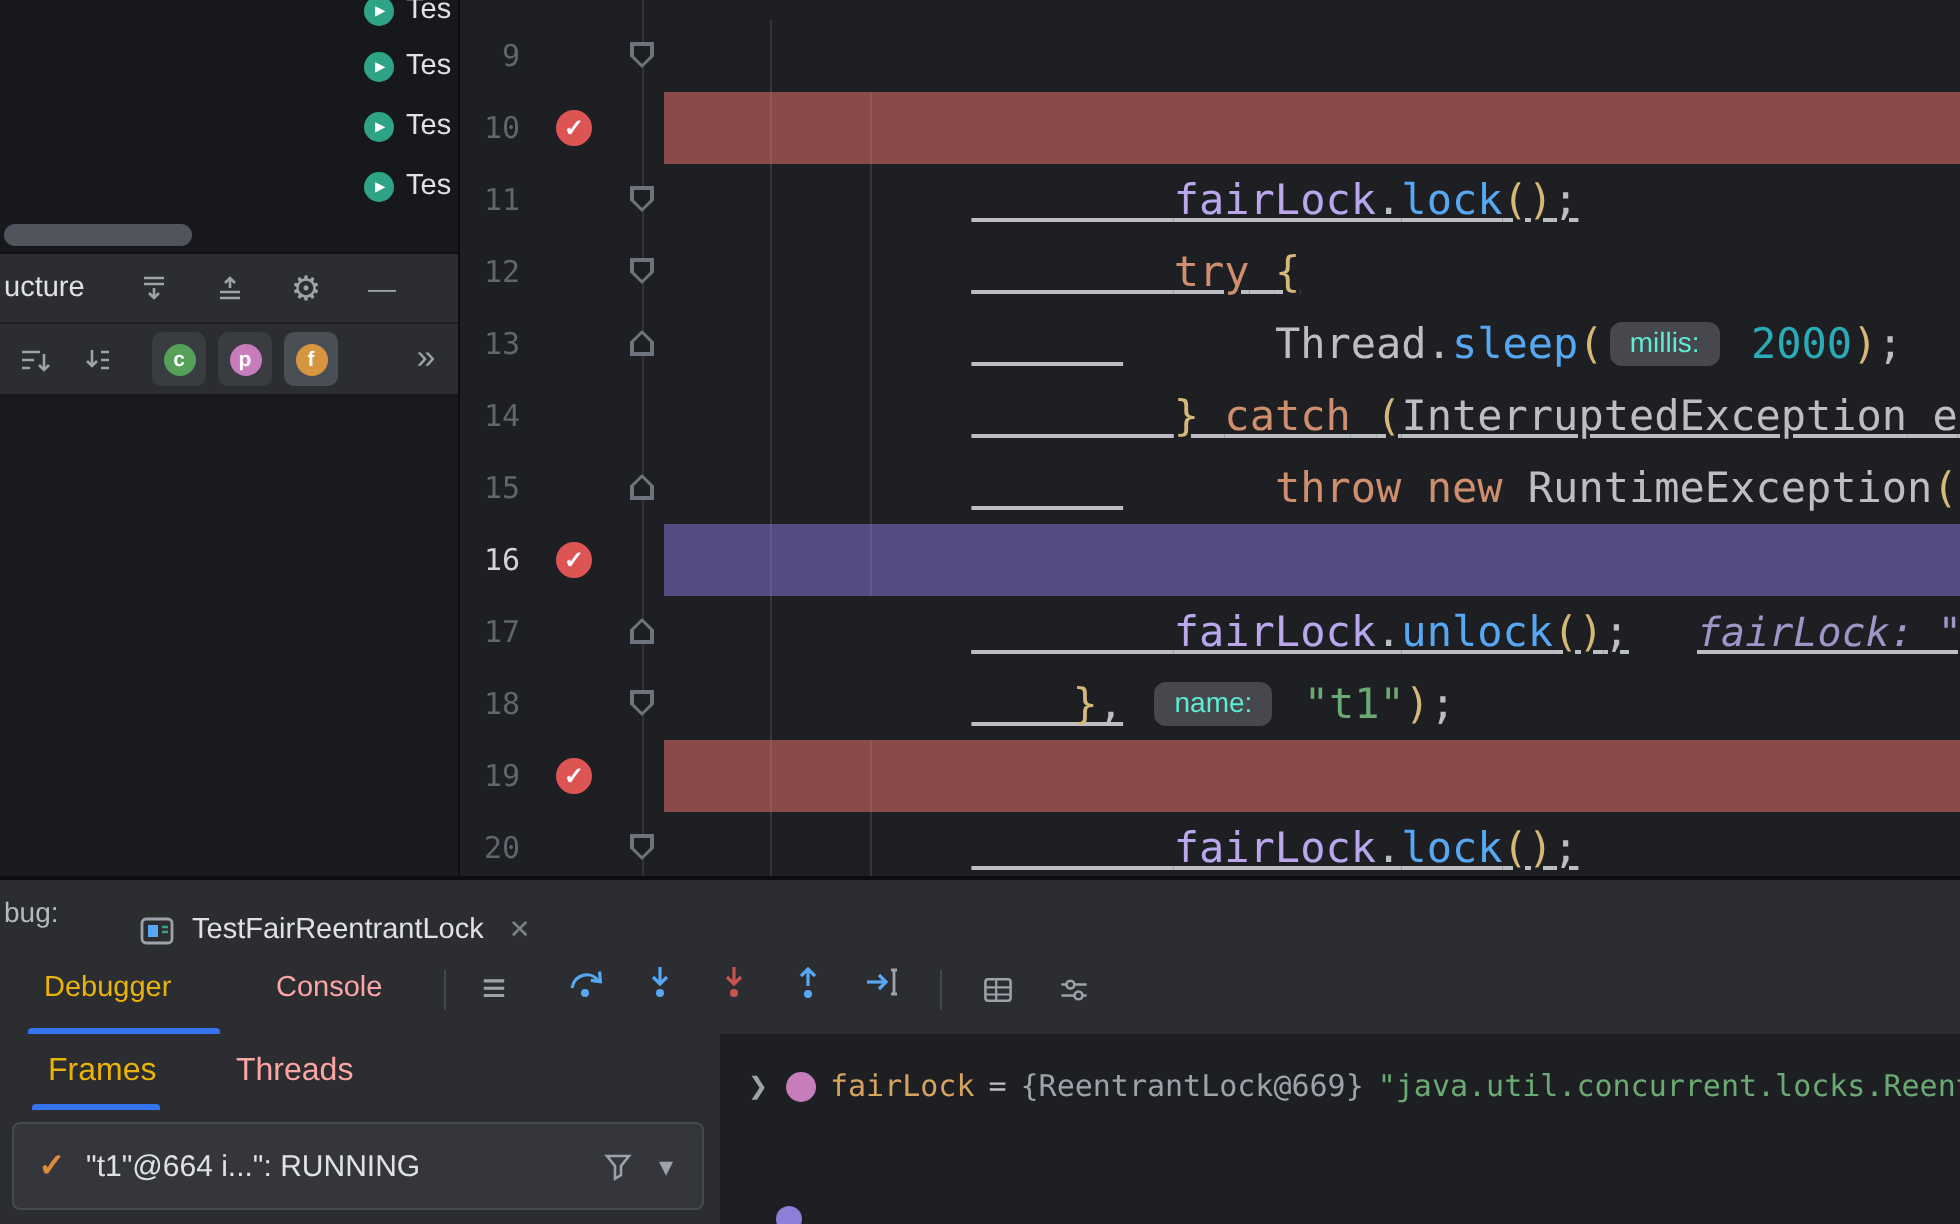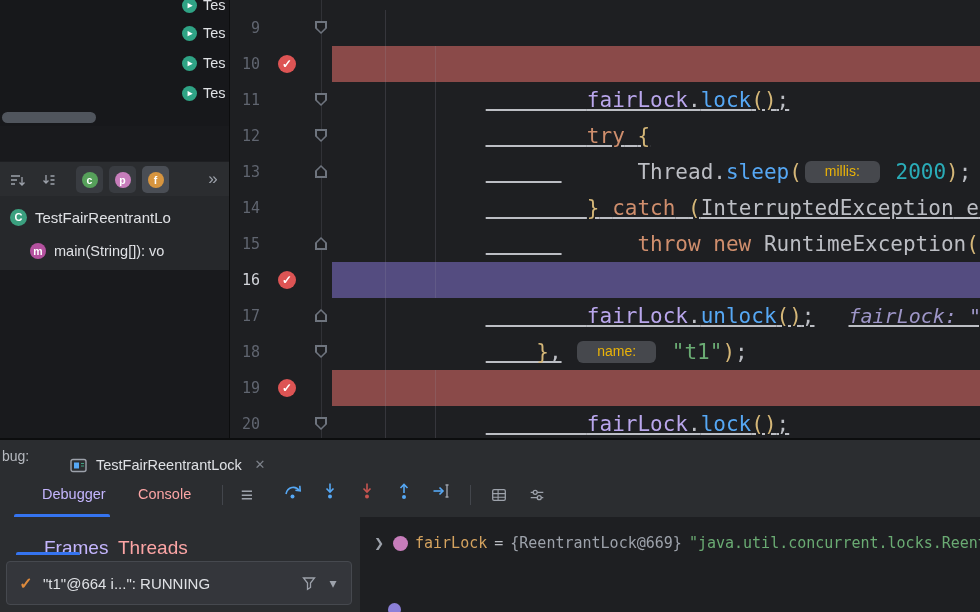--- a/index.html
+++ b/index.html
@@ -62,48 +62,48 @@
         font-size:21px;line-height:36px;}
   .ind8{padding-left:8ch;}.ind12{padding-left:12ch;text-decoration:underline;}.ind16{padding-left:16ch;}
   .tk-kw{color:#cf8e6d;}
   .tk-pl{color:#bcbec4;}
   .tk-cls{color:#bcbec4;text-align:center;}
   .tk-fn{color:#56a8f5;}
   .tk-fld{color:#b9a6ec;}
   .tk-str{color:#6aab73;}
   .tk-num{color:#2aacb8;}
   .tk-br{color:#d5b778;}
-  .pill{display:inline-block;background:#46484d;color:#eab308;font-family:"Liberation Sans",sans-serif;
-        font-size:14px;line-height:19px;padding:1px 20px 2px;border-radius:6px;vertical-align:3px;margin:0 3px;}
+  .pill{display:inline-block;background:#46484d;color:#5eead4;font-family:"Liberation Sans",sans-serif;
+        font-size:14px;line-height:19px;padding:1px 10px 2px;border-radius:6px;vertical-align:3px;margin:0 3px;}
   .dbg-hint{font-style:italic;color:#9e96c8;margin-left:34px;font-size:20px;}
   .guide{position:absolute;width:1px;background:rgba(150,150,165,0.20);}
 
   
   #hdiv{position:absolute;left:0;top:438px;width:980px;height:2px;background:#0c0d0e;}
   #debug-header{position:absolute;left:0;top:440px;width:980px;height:33px;background:#2b2d30;border-bottom:1px solid #1a1b1e;}
   #debug-header .win-label{position:absolute;left:2px;top:0;line-height:33px;font-size:14px;color:#b6b9bf;}
   .session-tab{position:absolute;left:60px;top:0;height:33px;display:flex;align-items:flex-end;gap:9px;padding:0 10px;}
   .session-tab .lbl{font-size:14.5px;color:#dfe1e5;white-space:nowrap;}
   .ic-close::after{content:"✕";font-size:13px;color:#7d828a;}
 
   #debug-toolbar{position:absolute;left:0;top:473px;width:980px;height:44px;background:#2b2d30;border-bottom:1px solid #1a1b1e;}
   .dt-tab{position:absolute;top:0;line-height:43px;font-size:14.5px;}
-  .dt-sel{color:#c4b5fd;margin-left:20px;}
+  .dt-sel{color:#eab308;}
   .dt-unsel{color:#fca5a5;}
   .dt-underline{position:absolute;height:3px;background:#3574f0;border-radius:2px 2px 0 0;bottom:0;}
   .vsep{position:absolute;top:12px;width:1px;height:20px;background:#43464c;}
   .ic-menu::after{content:"≡";font-size:21px;}
   .steps{position:absolute;left:283px;top:8px;display:flex;gap:17px;}
   .stepico{width:20px;height:20px;}
 
   #lower{position:absolute;left:0;top:517px;width:980px;height:95px;}
   #frames-panel{position:absolute;left:0;top:0;width:360px;height:95px;background:#2b2d30;overflow:hidden;}
   #vars-panel{position:absolute;left:360px;top:0;width:620px;height:95px;background:#1e1f22;overflow:hidden;}
   #panel-vsep{position:absolute;left:360px;top:0;width:1px;height:95px;background:#121316;}
-  .fp-tab{position:absolute;top:12px;line-height:38px;font-size:19px;}
+  .fp-tab{position:absolute;top:0;line-height:38px;font-size:16px;}
   .combo{position:absolute;left:6px;top:44px;width:346px;height:44px;background:#34363b;border:1px solid #46494f;
          border-radius:4px;display:flex;align-items:center;padding:0 10px;box-sizing:border-box;gap:8px;}
   .ic-check::after{content:"✓";font-size:16px;color:#dd8a3c;font-weight:bold;}
   .combo .lbl{flex:1;font-size:15px;color:#dfe1e5;white-space:nowrap;overflow:hidden;}
   .ic-caret::after{content:"▾";font-size:14px;}
   .vrow{position:absolute;left:12px;top:8px;height:36px;display:flex;align-items:center;gap:7px;white-space:nowrap;}
   .ic-chev{width:14px;height:14px;}
   .ic-chev::after{content:"❯";font-size:12px;color:#9da2ab;}
   .ci-var{width:15px;height:15px;background:#c77dbb;}
   .vtxt{font-family:"DejaVu Sans Mono",monospace;font-size:15px;}
@@ -133,20 +133,39 @@
         <span class="ci ci-test"></span>
         <span class="lbl">Tes</span>
       </div>
       <div class="ptree-row" style="top:78px">
         <span class="ci ci-test"></span>
         <span class="lbl">Tes</span>
       </div>
       <div class="scroll-thumb"></div>
     </div>
 
+    <div id="structure-header">
+      <span class="title">ucture</span>
+      <div class="hdr-icons">
+        <span class="ic">
+          <svg width="16" height="16" viewBox="0 0 16 16">
+              <path d="M3 3h10M3 6h10" stroke="#9da2ab" stroke-width="1.3"></path>
+              <path d="M8 8v5M5.5 10.5L8 13l2.5-2.5" stroke="#9da2ab" stroke-width="1.3" fill="none"></path>
+            </svg>
+        </span>
+        <span class="ic">
+          <svg width="16" height="16" viewBox="0 0 16 16">
+              <path d="M3 13h10M3 10h10" stroke="#9da2ab" stroke-width="1.3"></path>
+              <path d="M8 8V3M5.5 5.5L8 3l2.5 2.5" stroke="#9da2ab" stroke-width="1.3" fill="none"></path>
+            </svg>
+        </span>
+        <span class="ic ic-gear"></span>
+        <span class="ic ic-minus"></span>
+      </div>
+    </div>
 
     <div id="structure-toolbar">
       <div class="tb2">
         <span class="ic">
           <svg width="16" height="16" viewBox="0 0 16 16">
               <path d="M2 4h9M2 8h6M2 12h4" stroke="#9da2ab" stroke-width="1.3"></path>
               <path d="M13 5v8M10.5 10.5L13 13l2.5-2.5" stroke="#9da2ab" stroke-width="1.3" fill="none"></path>
             </svg>
         </span>
         <span class="ic">
@@ -161,30 +180,20 @@
         <span class="tog">
           <span class="ci ci-p"></span>
         </span>
         <span class="tog on">
           <span class="ci ci-f"></span>
         </span>
       </div>
       <span class="ic ic-more" style="position:absolute;right:4px;top:4px"></span>
     </div>
 
-    <div id="structure-tree">
-      <div class="st-row" style="top:4px;padding-left:10px">
-        <span class="ci ci-class"></span>
-        <span class="lbl">TestFairReentrantLo</span>
-      </div>
-      <div class="st-row" style="top:38px;padding-left:30px">
-        <span class="ci ci-method"></span>
-        <span class="lbl" style="font-size:14.5px">main(String[]): vo</span>
-      </div>
-    </div>
   </div>
   <div id="left-divider"></div>
 
   <div id="editor">
     <div id="mk-line"></div>
 
     <div class="crow" style="top:10px">
       <span class="ln">9</span>
       <span class="mk mk-down"></span>
       <div class="code ind8">

